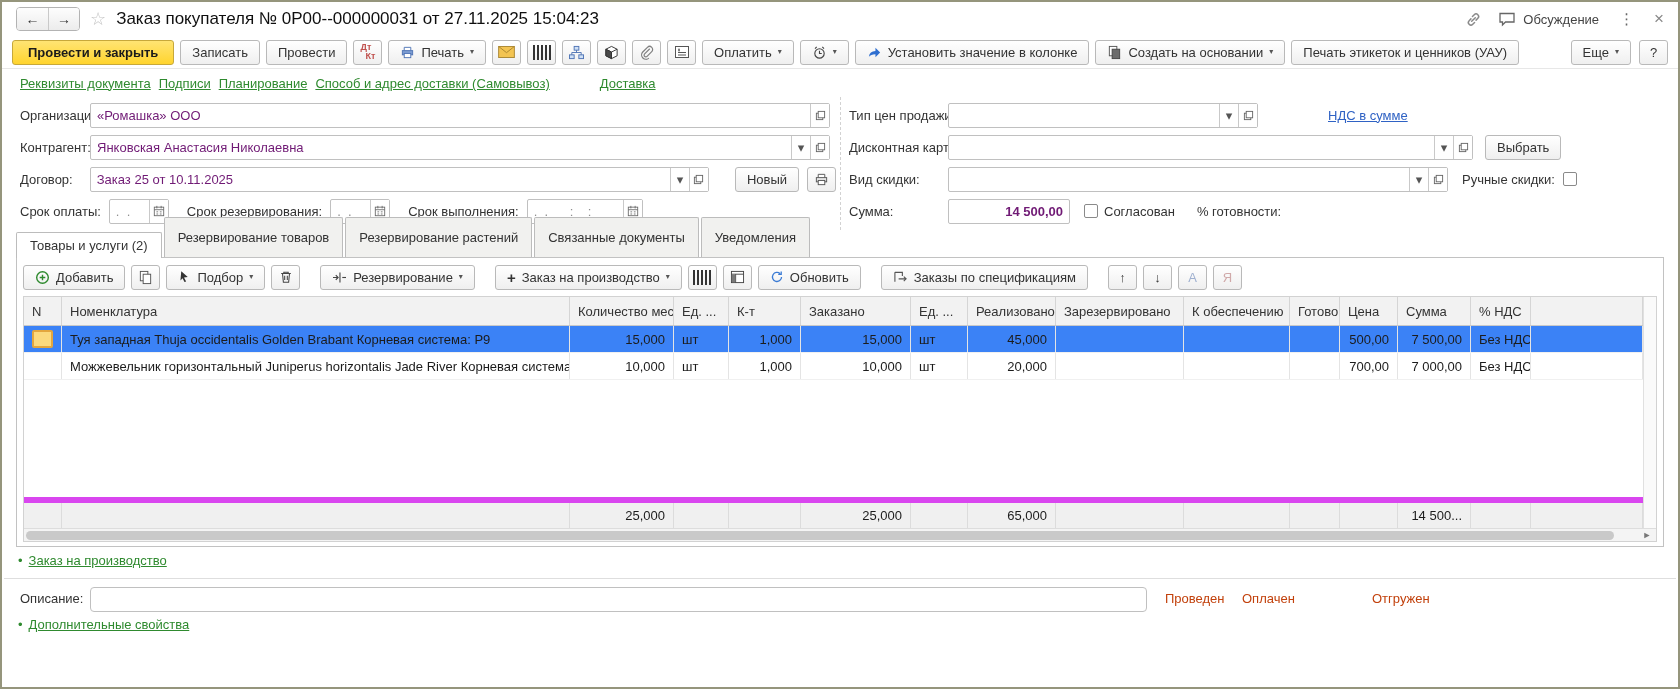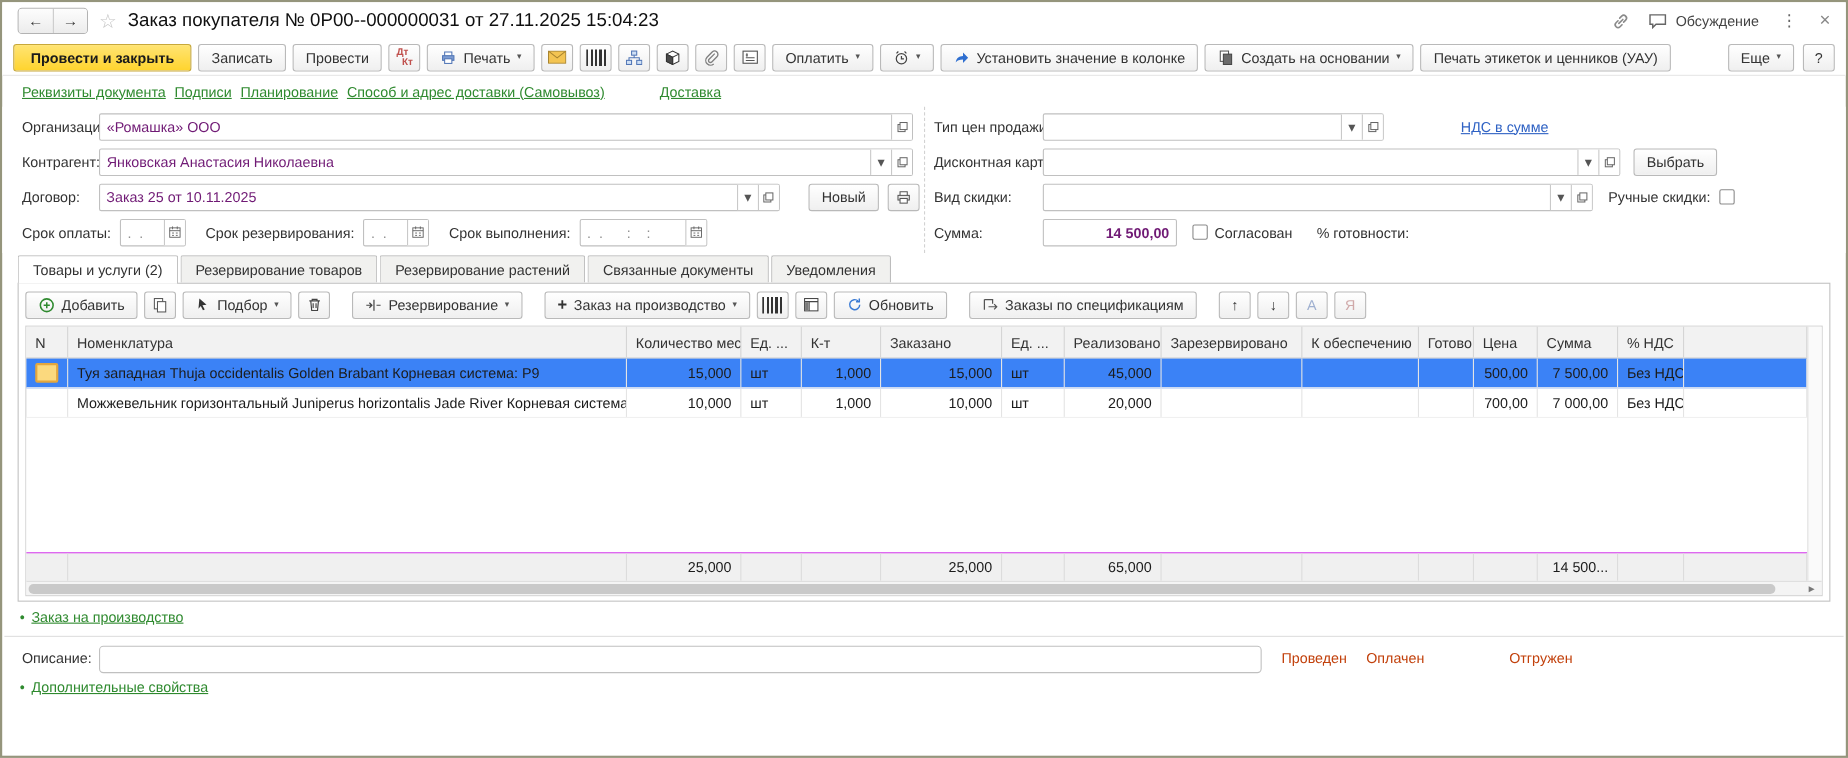--- a/index.html
+++ b/index.html
@@ -60,21 +60,21 @@
   .field input.dim { color:#909090; }
   .field input.money { text-align:right; font-weight:bold; }
   .fbtn { width:19px; height:100%; display:flex; align-items:center; justify-content:center;
           border-left:1px solid #c9c9c9; color:#555; background:#fff; cursor:pointer; flex:0 0 19px; }
   .checkbox { width:14px; height:14px; border:1px solid #8a8a8a; border-radius:2px;
               background:#fff; display:inline-block; cursor:pointer; }
 
   
   .tabs { position:absolute; top:229px; left:14px; right:14px; height:26px;
           display:flex; align-items:flex-end; gap:2px; }
-  .tab { height:25px; padding:0 13px; display:flex; align-items:center; color:#333;
+  .tab { height:40px; padding:0 13px; display:flex; align-items:center; color:#333;
          background:#f1f1ef; border:1px solid #bcbcbc; border-bottom:none;
          border-radius:2px 2px 0 0; cursor:pointer; white-space:nowrap; }
   .tab.active { background:#fff; height:26px; margin-bottom:-1px; z-index:3; }
 
   
   .panel { position:absolute; top:255px; left:14px; right:14px; height:290px;
            border:1px solid #c2c2c2; background:#fff; z-index:2; }
   .gridbar { position:absolute; top:4px; left:6px; right:6px; height:30px;
              display:flex; align-items:center; gap:6px; }
   .gridbar .gap { width:8px; }
@@ -93,21 +93,21 @@
           grid-template-columns:38px 508px 104px 55px 72px 110px 57px 88px 128px 106px 50px 58px 73px 60px minmax(0,1fr); }
   .cell { display:flex; align-items:center; padding:0 8px; border-right:1px solid #e4e4e4;
           white-space:nowrap; overflow:hidden; color:#1c1c1c; }
   .cell.num { justify-content:flex-end; }
   .thead { background:#f2f2f2; border-bottom:1px solid #c9c9c9; }
   .thead .cell { height:28px; color:#333; border-right:1px solid #d5d5d5; }
   .row { height:27px; border-bottom:1px solid #f0f0f0; cursor:pointer; }
   .row.selected { background:#3b82f6; }
   .marker { width:24px; height:18px; background:#fbd97e; border:2px solid #e3a63e; border-radius:2px; }
   .fillerrow { flex:1; background:#fff; }
-  .totals { background:#f0f0f0; border-top:1px solid #d946ef; }
+  .totals { background:#f0f0f0; border-top:6px solid #d946ef; }
   .totals .cell { height:25px; border-right:1px solid #dcdcdc; }
   .hscroll { height:13px; display:flex; align-items:center; background:#f4f4f4;
              border-top:1px solid #ddd; }
   .hthumb { height:9px; background:#c9c9c9; border-radius:5px; margin-left:2px;
             width:calc(100% - 44px); cursor:pointer; }
   .harrow { width:18px; display:flex; align-items:center; justify-content:center;
             color:#777; font-size:9px; margin-left:auto; cursor:pointer; }
 
   
   .prodlink { position:absolute; top:551px; left:16px; display:flex; gap:6px; align-items:center; }

